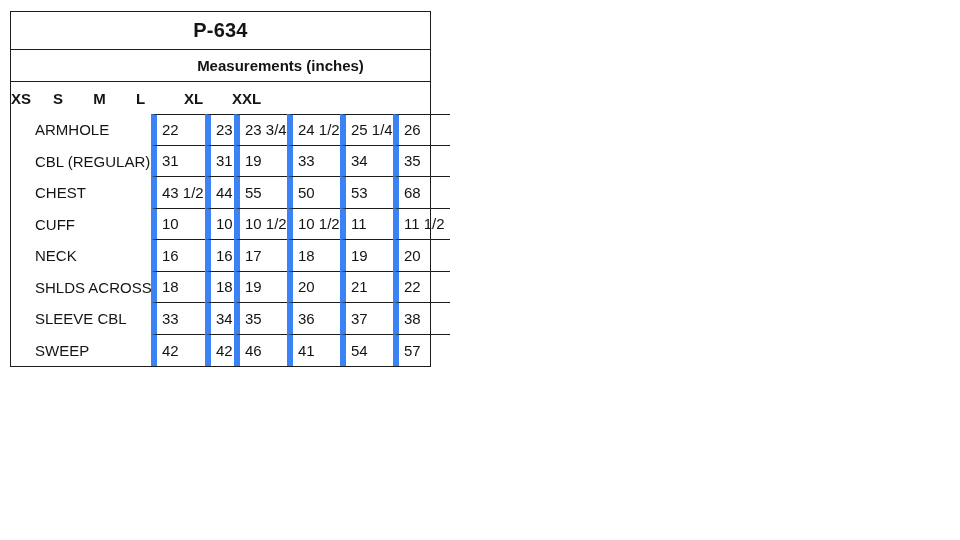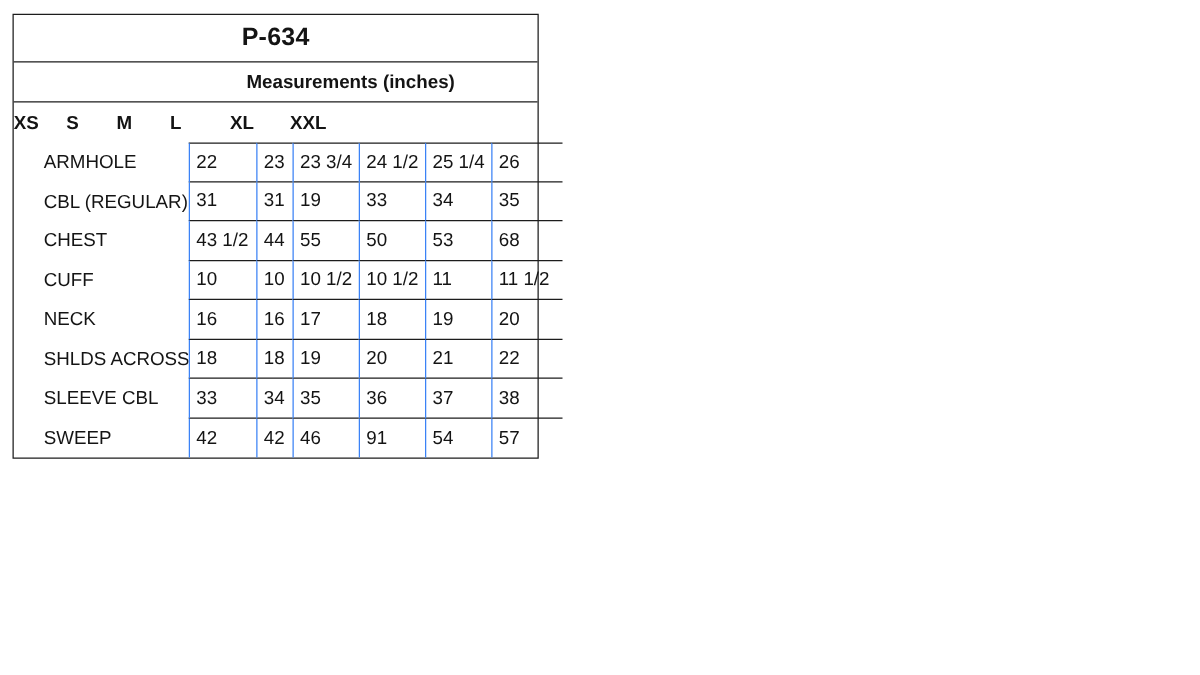--- a/index.html
+++ b/index.html
@@ -76,21 +76,21 @@
     height: 31.5px;
     display: flex;
     font-size: 15px;
     margin-left: 20px;
   }
   .data-row .label-col { font-weight: 400; }
   .cell {
     display: flex;
     align-items: center;
     padding-left: 5px;
-    border-left: 1px solid #3b82f6;
+    border-left: 6px solid #3b82f6;
     border-bottom: 1px solid #1c1c1c;
     overflow: hidden;
     white-space: nowrap;
   }
   .data-row.first .cell { border-top: 1px solid #1c1c1c; }
   .data-row.last .cell { border-bottom: none; }
 
   
   .header-row > :nth-child(2), .data-row > :nth-child(2) { width: 54px; flex: 0 0 54px; }
   .header-row > :nth-child(3), .data-row > :nth-child(3) { width: 29px; flex: 0 0 29px; }
@@ -190,18 +190,18 @@
     <div class="cell">36</div>
     <div class="cell">37</div>
     <div class="cell">38</div>
   </div>
 
   <div class="data-row last">
     <div class="label-col">SWEEP</div>
     <div class="cell">42</div>
     <div class="cell">42</div>
     <div class="cell">46</div>
-    <div class="cell">91</div>
+    <div class="cell">41</div>
     <div class="cell">54</div>
     <div class="cell">57</div>
   </div>
 
 </div>
 
 </body></html>

